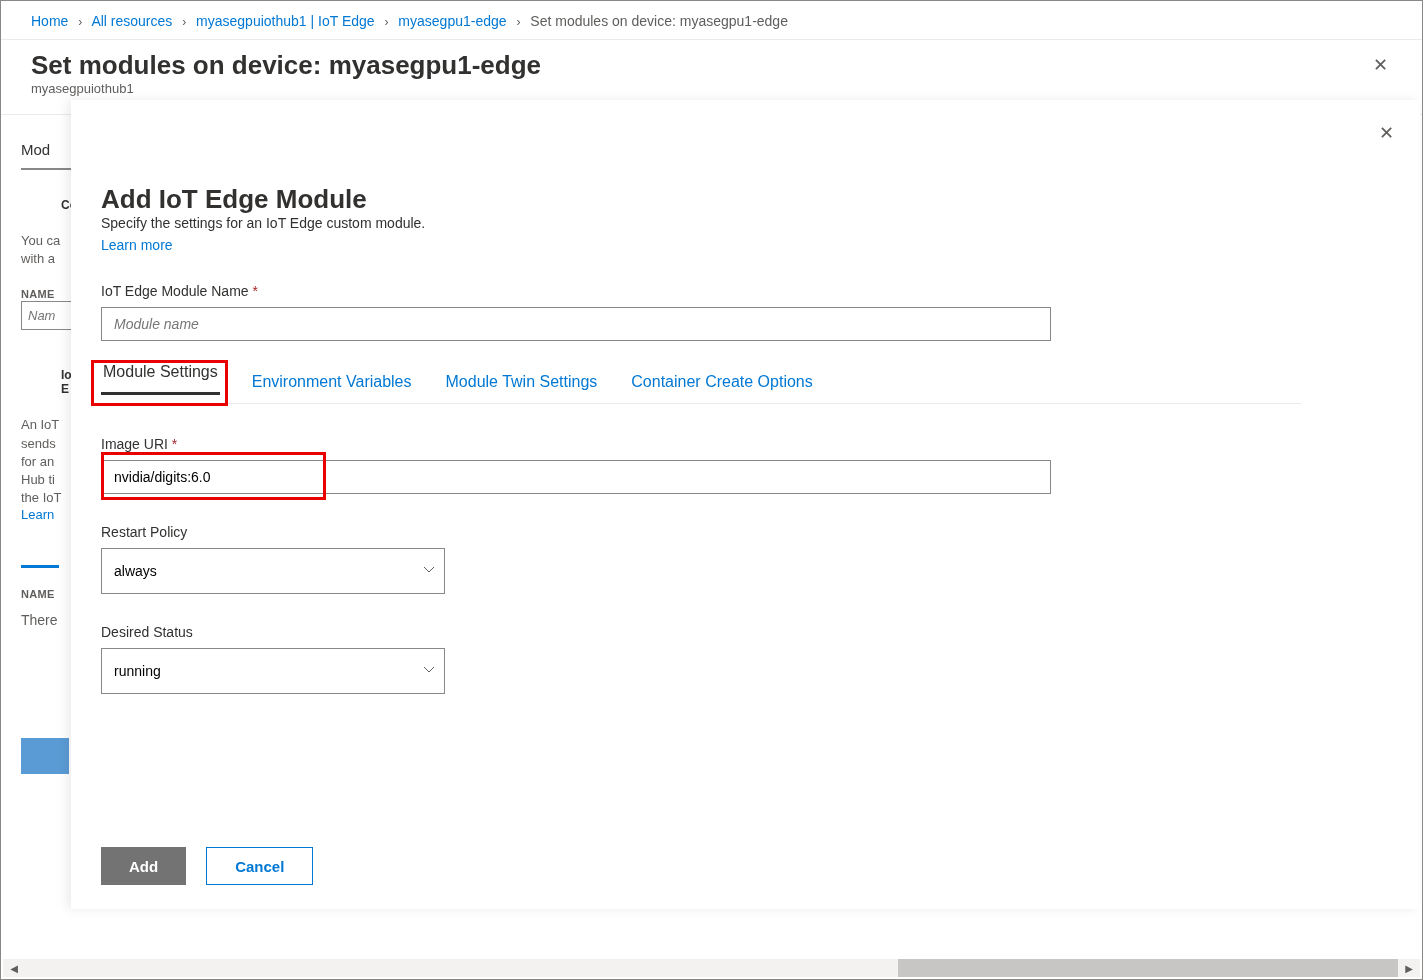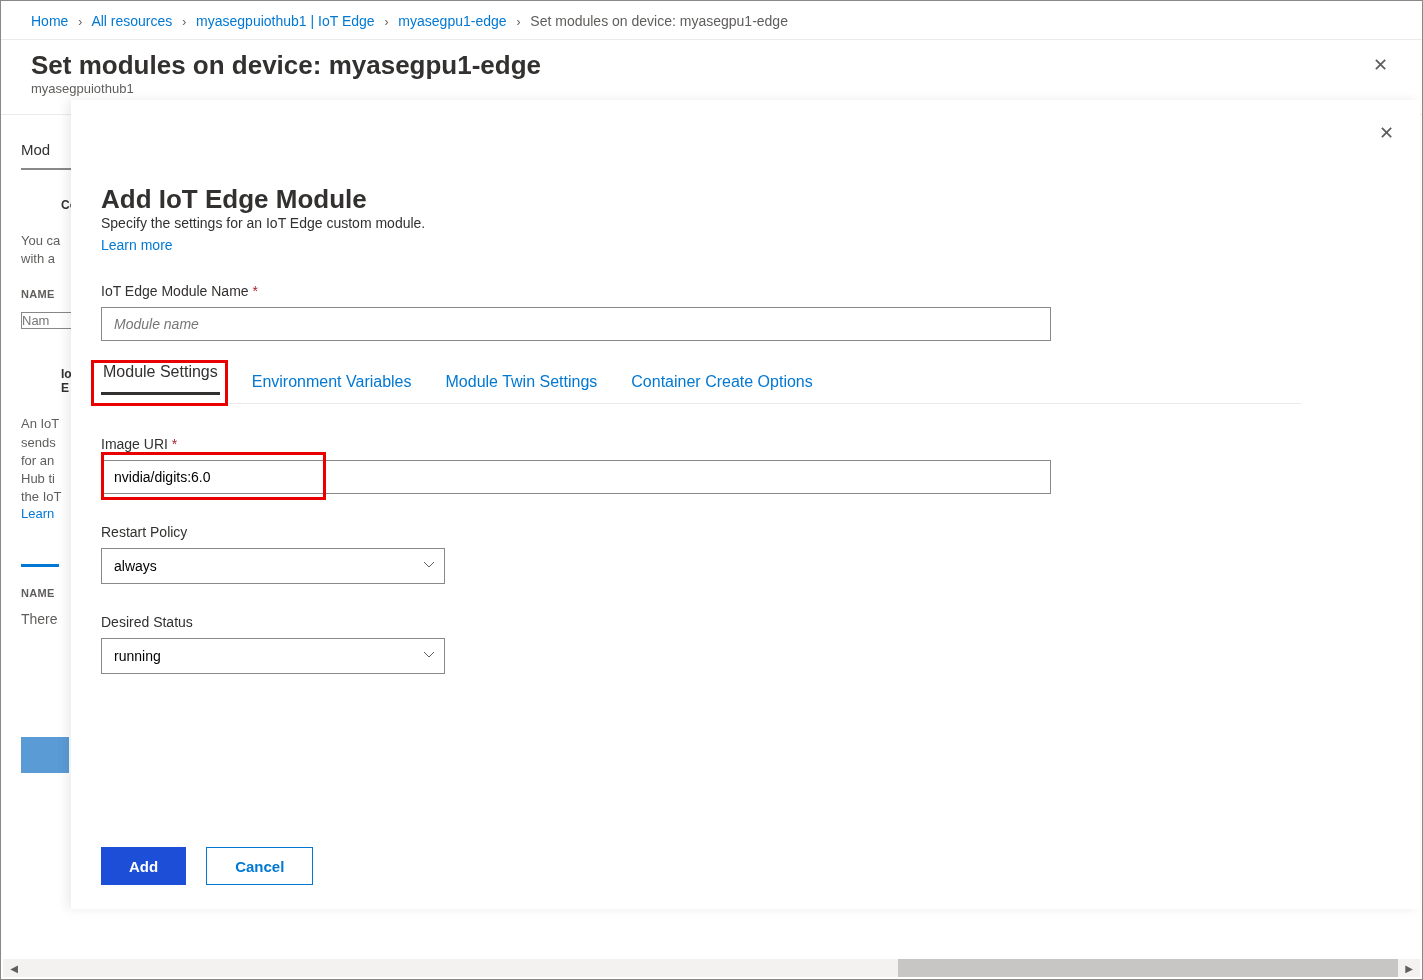--- a/index.html
+++ b/index.html
@@ -38,21 +38,21 @@
       left: 20px;
       top: 110px;
       width: 60px;
       padding-top: 20px;
       color: #323130;
     }
     .underlay .tabish { font-size: 15px; padding: 10px 0; border-bottom: 2px solid #888;}
     .underlay .section-title { font-weight: 600; font-size: 12px; margin-top: 28px; margin-left: 40px;}
     .underlay .section-desc { font-size: 13px; color:#605e5c; margin-top:20px; line-height:1.4;}
     .underlay .colhdr { font-size:11px; font-weight:600; color:#605e5c; letter-spacing:0.3px; margin-top:20px;}
-    .underlay .inputish { border:1px solid #8a8886; padding:0; margin-top:12px; color:#767676;}
+    .underlay .inputish { border:1px solid #8a8886; padding:6px; margin-top:1px; font-style:italic; color:#767676;}
     .underlay .learn { color:#0078d4; cursor:pointer;}
     .underlay .empty { color:#605e5c; font-size:14px; margin-top:12px;}
     .underlay .bluebtn { height:36px; width:48px; background:#5b9bd5; margin-top:110px; margin-bottom:20px;}
     .panel {
       position: absolute;
       left: 70px;
       top: 99px;
       right: 2px;
       bottom: 70px;
       background: #fff;
@@ -85,21 +85,21 @@
       position: absolute;
       left: 0; top: 0;
       width: 219px; height: 100%;
       border: 3px solid #e90000;
       pointer-events: none;
     }
     .select-wrap {
       position: relative; width: 344px; margin-top:8px;
     }
     .select-input {
-      width: 100%; height: 36px;
+      width: 100%; height: 46px;
       border: 1px solid #8a8886;
       padding: 6px 32px 6px 12px;
       font-size: 14px;
       background: #fff;
       font-family: inherit;
       text-align: left;
       cursor: pointer;
     }
     .select-wrap .chev {
       position:absolute; right:10px; top:50%; transform:translateY(-50%);
@@ -114,21 +114,21 @@
       padding-top: 45px;
       width: calc(100% - 60px);
     }
     .button-row::before{
       content:"";
       position:absolute;
       top:0; left:-30px; right:-30px;
       height:1px;
     }
     .btn { height: 38px; padding: 0 28px; font-size:15px; font-weight:600; cursor:pointer; font-family:inherit;}
-    .btn.primary { background:#1d4ed8; color:#fff; border:none;}
+    .btn.primary { background:#737373; color:#fff; border:none;}
     .btn.secondary { background:#fff; color:#0078d4; border:1px solid #0078d4;}
     .hscroll-track {
       position: absolute; left:2px; right:2px; bottom:2px; height: 18px;
       background: #f3f2f1;
       display:flex; align-items:center;
     }
     .hscroll-thumb {
       position: absolute; right: 22px; height: 18px; width: 500px;
       background: #c8c6c4;
     }

